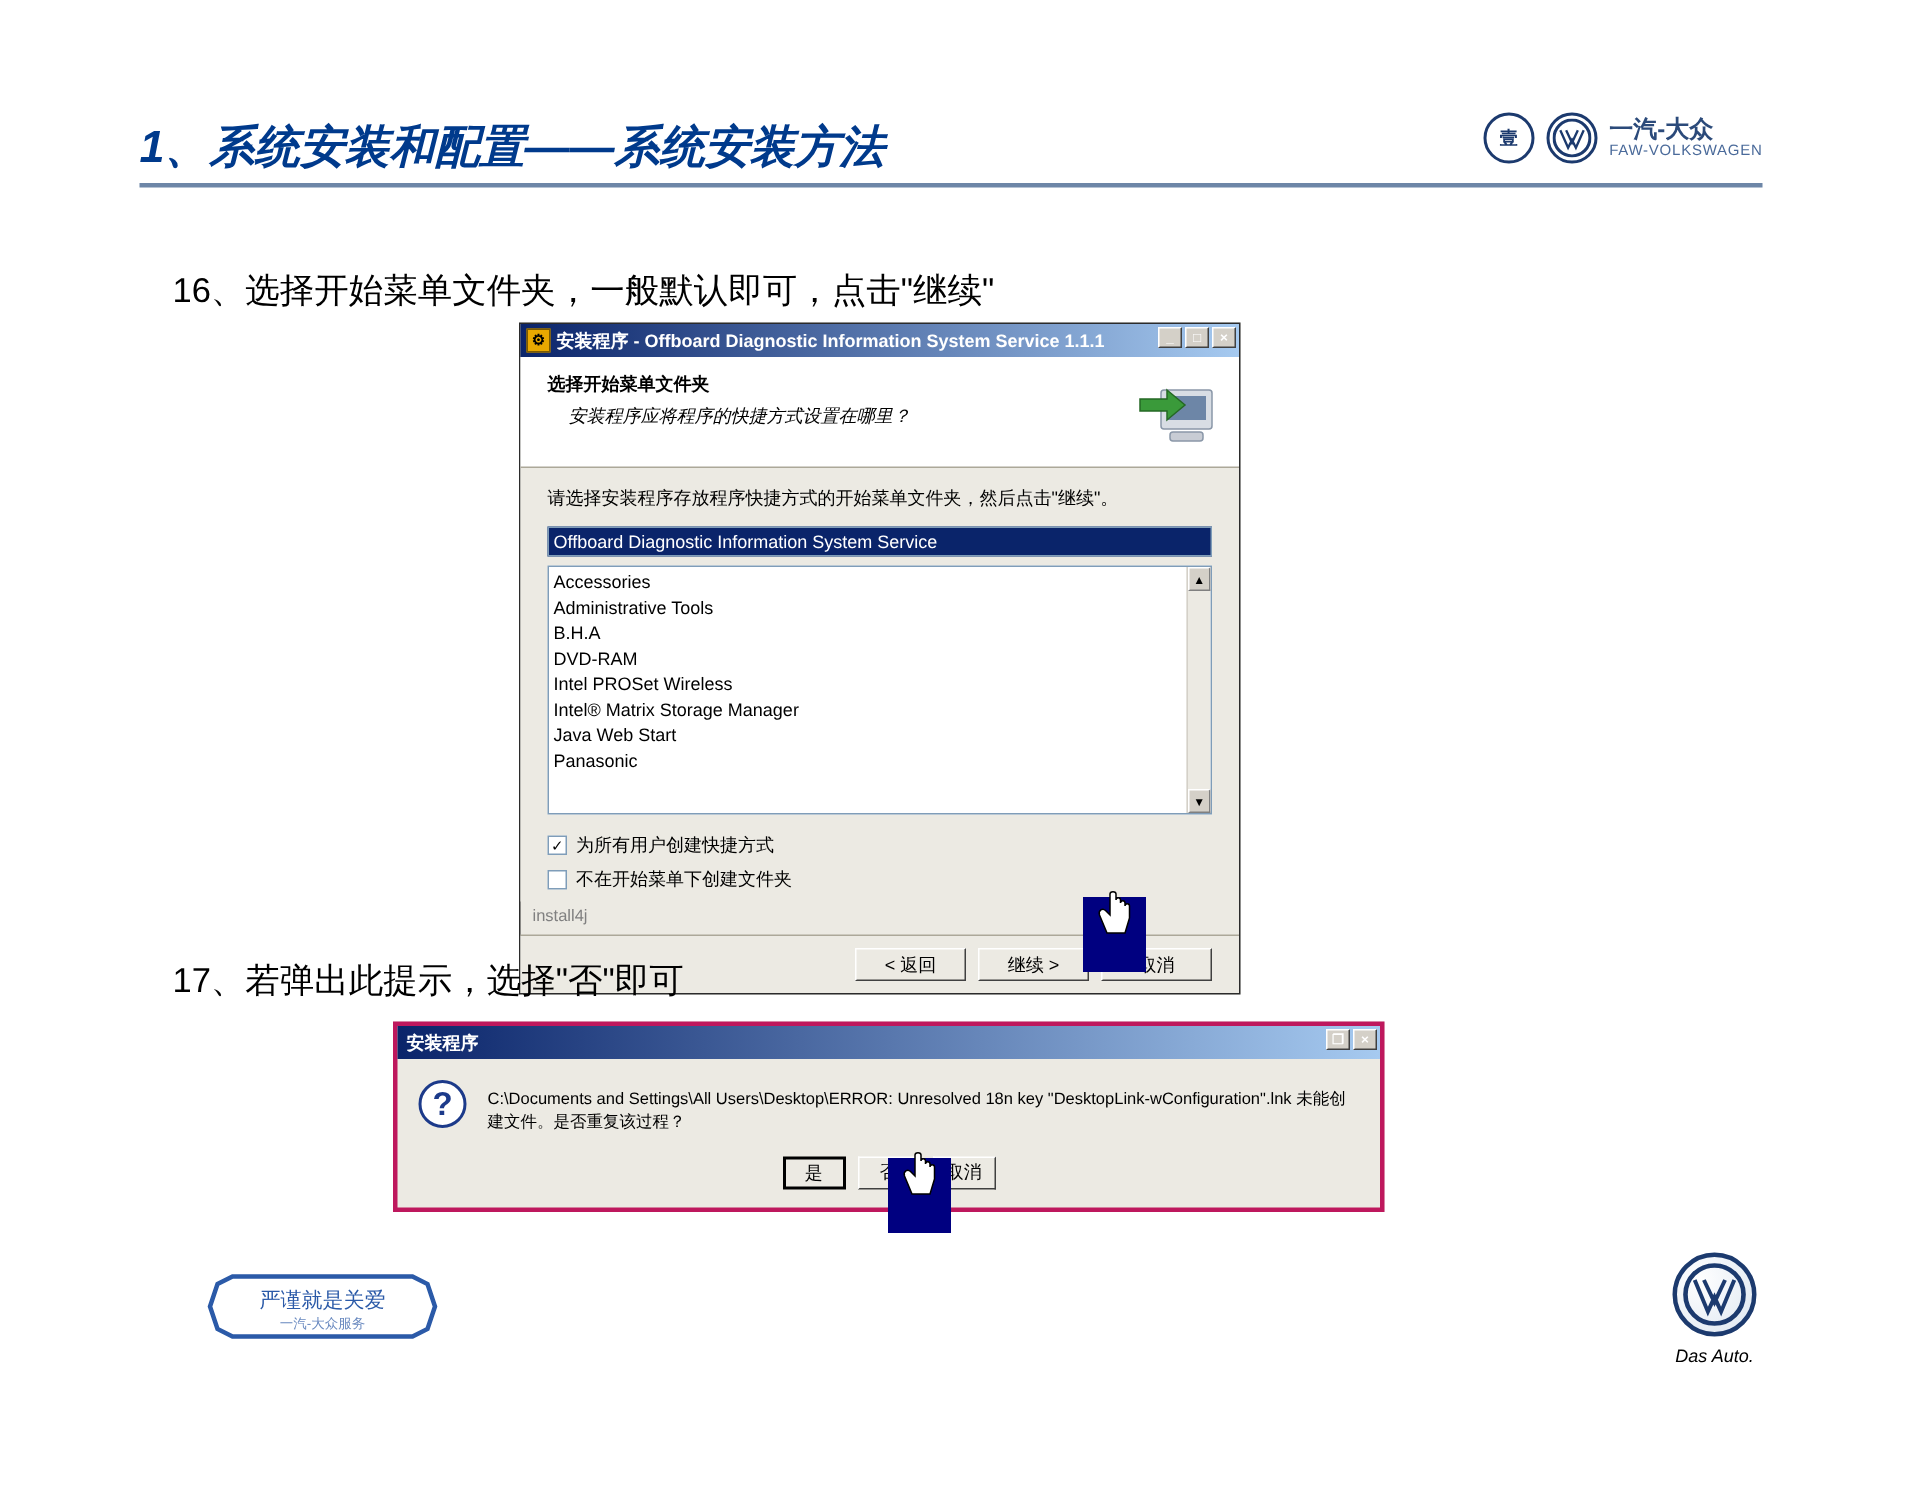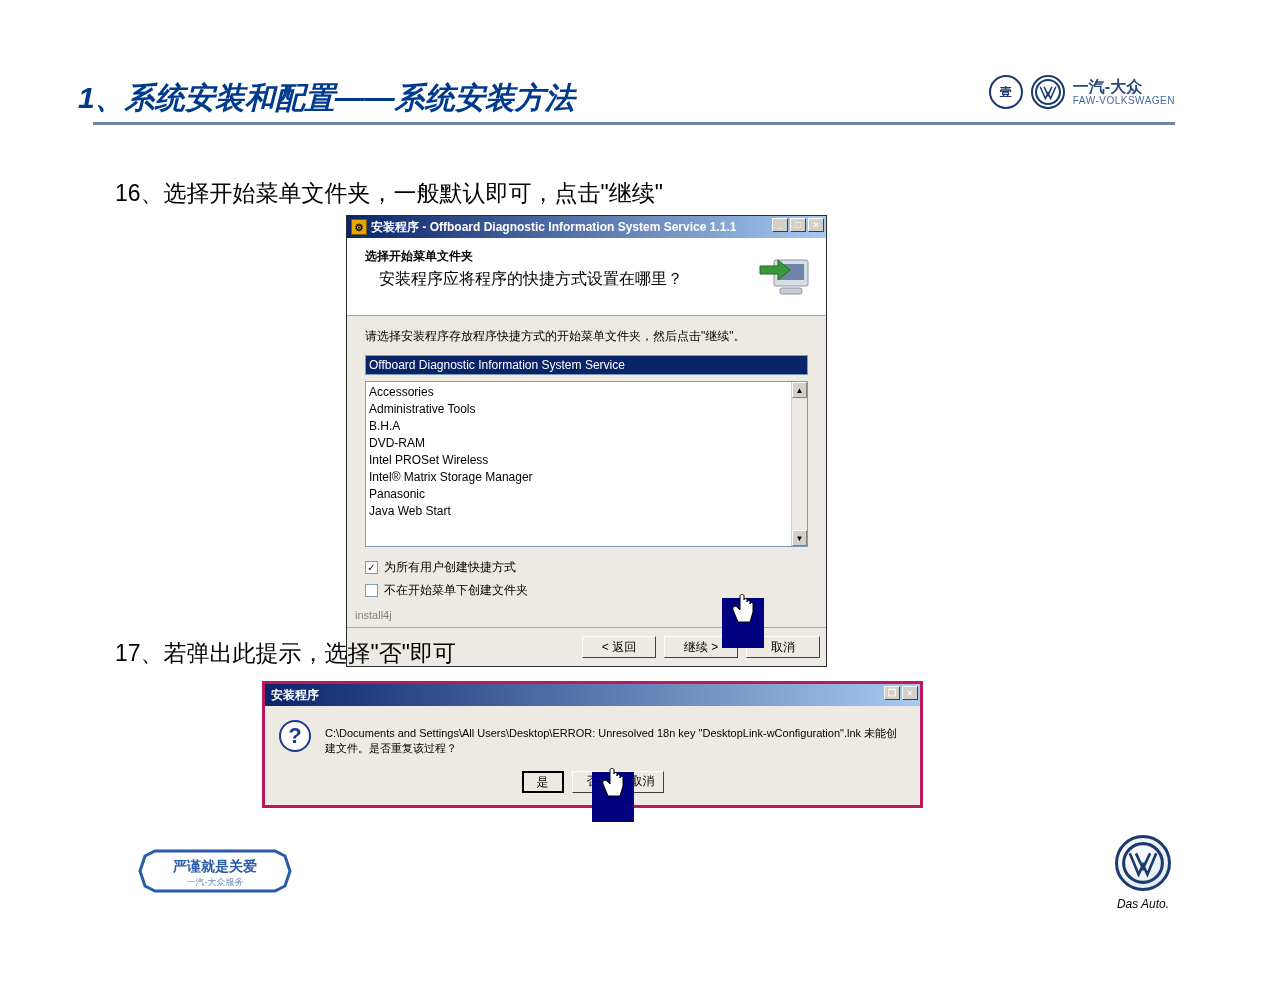--- a/index.html
+++ b/index.html
@@ -8,21 +8,21 @@
     padding: 0;
     font-family: "Microsoft YaHei", SimSun, Arial, sans-serif;
     background: #fff;
     width: 1275px;
     height: 1001px;
     position: relative;
   }
   .slide-title {
     position: absolute;
     top: 78px;
-    left: 78px;
+    left: 93px;
     font-size: 30px;
     font-weight: bold;
     color: #003a8c;
     font-style: italic;
   }
   .title-underline {
     position: absolute;
     top: 122px;
     left: 93px;
     width: 1082px;
@@ -128,21 +128,21 @@
   .header-panel {
     background: #fff;
     padding: 10px 18px 25px 18px;
     display: flex;
     border-bottom: 1px solid #aca899;
     position: relative;
     min-height: 70px;
   }
   .header-text { flex: 1; }
   .header-title { font-size: 12px; font-weight: bold; color: #000; }
-  .header-sub { font-size: 16px; color: #000; margin-left: 14px; margin-top: 4px; }
+  .header-sub { font-size: 12px; color: #000; margin-left: 14px; margin-top: 4px; font-style: italic; }
   .header-img {
     position: absolute;
     right: 10px;
     top: 10px;
     width: 60px;
     height: 55px;
   }
   .body-panel {
     padding: 12px 18px 6px 18px;
     background: #eceae3;
@@ -204,21 +204,21 @@
   .install4j {
     font-size: 11px;
     color: #808080;
     padding: 4px 8px 6px 8px;
     border-bottom: 1px solid #aca899;
   }
   .button-bar {
     display: flex;
     justify-content: flex-end;
     gap: 8px;
-    padding: 8px 6px;
+    padding: 8px 18px;
     background: #eceae3;
   }
   .dlg-btn {
     min-width: 74px;
     height: 22px;
     background: #eceae3;
     border: 1px solid #fff;
     border-right-color: #404040;
     border-bottom-color: #404040;
     font-size: 12px;
@@ -372,22 +372,22 @@
     <div class="instr">请选择安装程序存放程序快捷方式的开始菜单文件夹，然后点击"继续"。</div>
     <input class="path-input" readonly="" value="Offboard Diagnostic Information System Service" style="">
     <div class="folder-list">
       <div class="folder-list-inner" id="folder-list">
           <div>Accessories</div>
           <div>Administrative Tools</div>
           <div>B.H.A</div>
           <div>DVD-RAM</div>
           <div>Intel PROSet Wireless</div>
           <div>Intel® Matrix Storage Manager</div>
+          <div>Java Web Start</div>
           <div>Panasonic</div>
-          <div>Java Web Start</div>
         </div>
       <div class="scroll-v">
         <div class="scroll-arrow">▲</div>
         <div style="flex:1"></div>
         <div class="scroll-arrow">▼</div>
       </div>
     </div>
     <div class="checkbox-row">
       <span class="chk">✓</span>
       <span>为所有用户创建快捷方式</span>
@@ -435,21 +435,21 @@
 <div class="hand-cursor hand2">
   <svg width="30" height="36" viewBox="0 0 30 36">
     <path d="M12 4 L12 18 L9 15 C7 13 4 15 5 18 L10 30 L22 30 L25 20 L25 12 C25 10 22 10 22 12 L22 10 C22 8 19 8 19 10 L19 8 C19 6 16 6 16 8 L16 4 C16 2 12 2 12 4 Z" fill="#fff" stroke="#000" stroke-width="1"></path>
   </svg>
 </div>
 
 <div class="footer-badge">
   <svg viewBox="0 0 160 50">
     <path d="M10 10 L20 5 L140 5 L150 10 L155 25 L150 40 L140 45 L20 45 L10 40 L5 25 Z" fill="none" stroke="#2b5aa8" stroke-width="3"></path>
   </svg>
-  <div style="position:absolute; top:12px; left:0; right:0; text-align:center; font-size:14px; font-weight:bold; color:#2b5aa8;">严谨就是关爱</div>
+  <div style="position:absolute; top:12px; left:0; right:0; text-align:center; font-size:14px; font-weight:normal; color:#2b5aa8;">严谨就是关爱</div>
   <div style="position:absolute; top:30px; left:0; right:0; text-align:center; font-size:9px; color:#6a8ac0;">一汽-大众服务</div>
 </div>
 
 <div class="vw-footer">
   <div class="vw-logo-big">
     <svg viewBox="0 0 100 100" width="44" height="44">
         <circle cx="50" cy="50" r="44" fill="none" stroke="#1c3a6e" stroke-width="7"></circle>
         <path d="M20 28 L40 76 L50 54 L60 76 L80 28 M34 28 L50 62 L66 28" fill="none" stroke="#1c3a6e" stroke-width="6"></path>
       </svg>
   </div>

